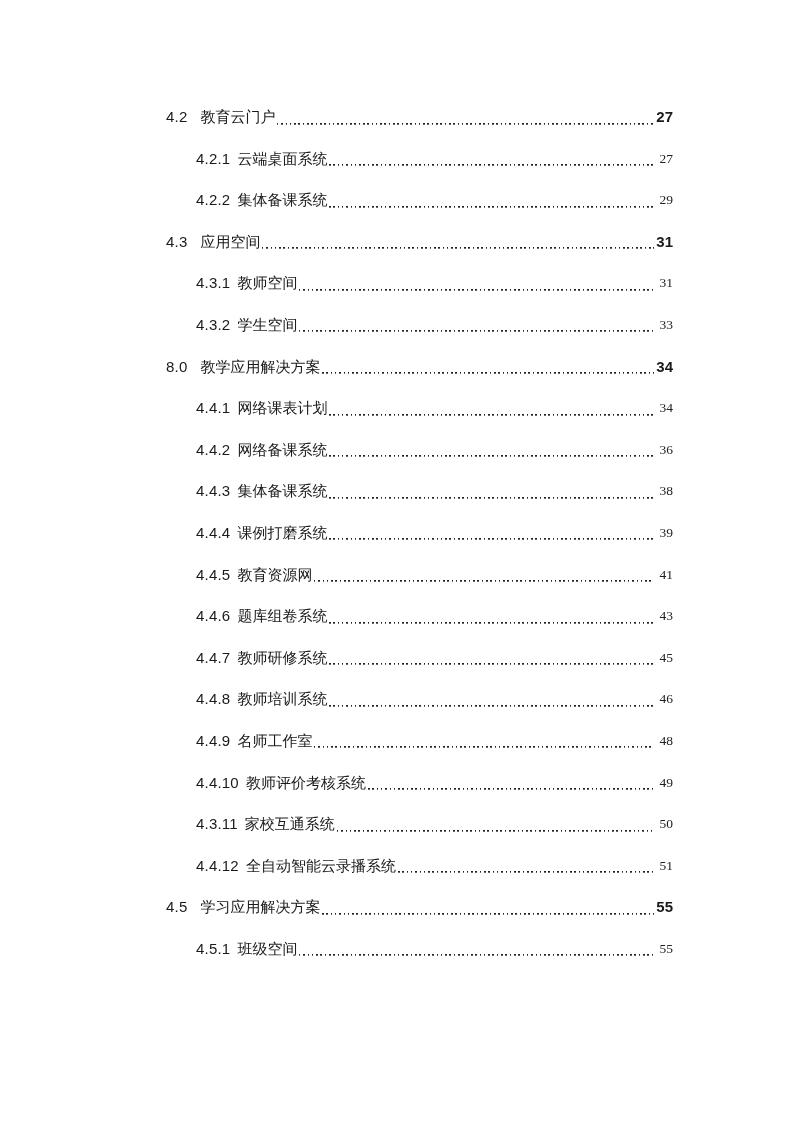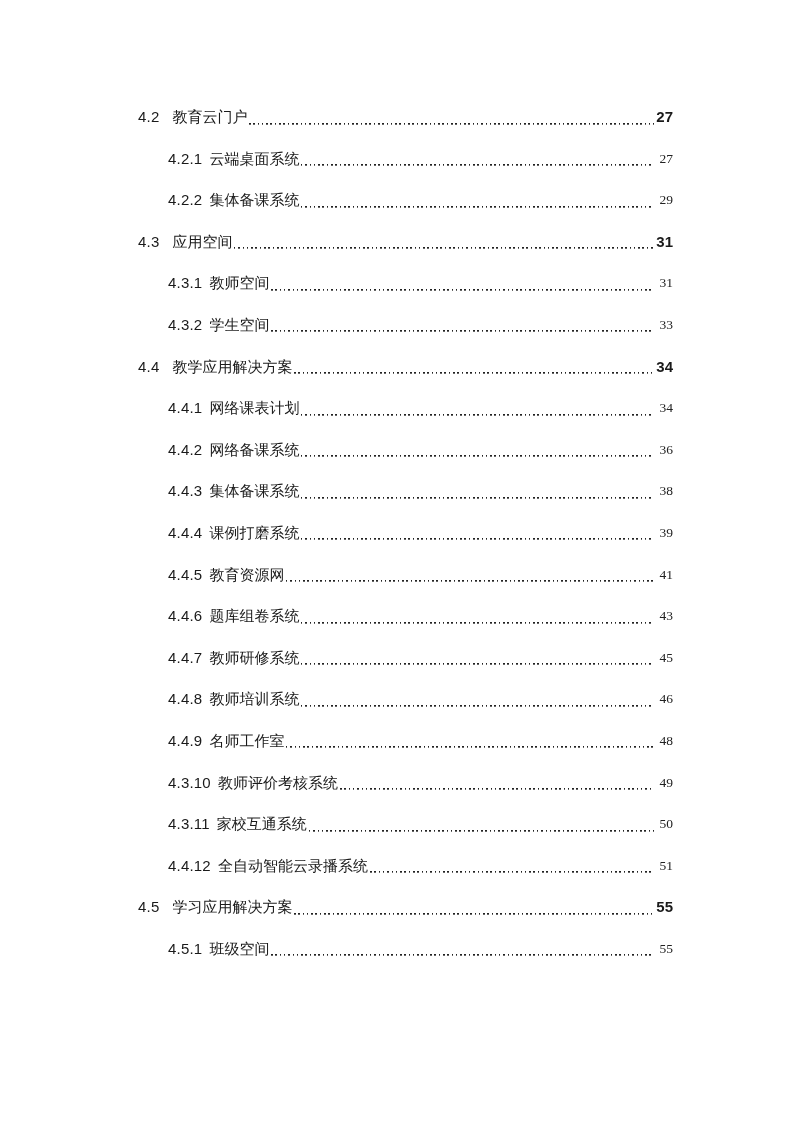--- a/index.html
+++ b/index.html
@@ -27,20 +27,21 @@
     width: 535px;
   }
   .toc-row {
     display: flex;
     align-items: flex-start;
     height: 41.6px;
     line-height: 22px;
     font-size: 15px;
     cursor: default;
     white-space: nowrap;
+    margin-left: 28px;
   }
   .toc-row.lvl2 {
     padding-left: 30px;
   }
   .toc-row .num {
     flex: 0 0 auto;
     letter-spacing: 0.2px;
   }
   .toc-row.lvl1 .num { margin-right: 13px; }
   .toc-row.lvl2 .num { margin-right: 7px; }
@@ -111,21 +112,21 @@
     <span class="leader"></span>
     <span class="pagenum">31</span>
   </div>
       <div class="toc-row lvl2">
     <span class="num">4.3.2</span>
     <span class="title">学生空间</span>
     <span class="leader"></span>
     <span class="pagenum">33</span>
   </div>
       <div class="toc-row lvl1">
-    <span class="num">4.4</span>
+    <span class="num">8.0</span>
     <span class="title">教学应用解决方案</span>
     <span class="leader"></span>
     <span class="pagenum">34</span>
   </div>
       <div class="toc-row lvl2">
     <span class="num">4.4.1</span>
     <span class="title">网络课表计划</span>
     <span class="leader"></span>
     <span class="pagenum">34</span>
   </div>
@@ -171,21 +172,21 @@
     <span class="leader"></span>
     <span class="pagenum">46</span>
   </div>
       <div class="toc-row lvl2">
     <span class="num">4.4.9</span>
     <span class="title">名师工作室</span>
     <span class="leader"></span>
     <span class="pagenum">48</span>
   </div>
       <div class="toc-row lvl2">
-    <span class="num">4.3.10</span>
+    <span class="num">4.4.10</span>
     <span class="title">教师评价考核系统</span>
     <span class="leader"></span>
     <span class="pagenum">49</span>
   </div>
       <div class="toc-row lvl2">
     <span class="num">4.3.11</span>
     <span class="title">家校互通系统</span>
     <span class="leader"></span>
     <span class="pagenum">50</span>
   </div>

